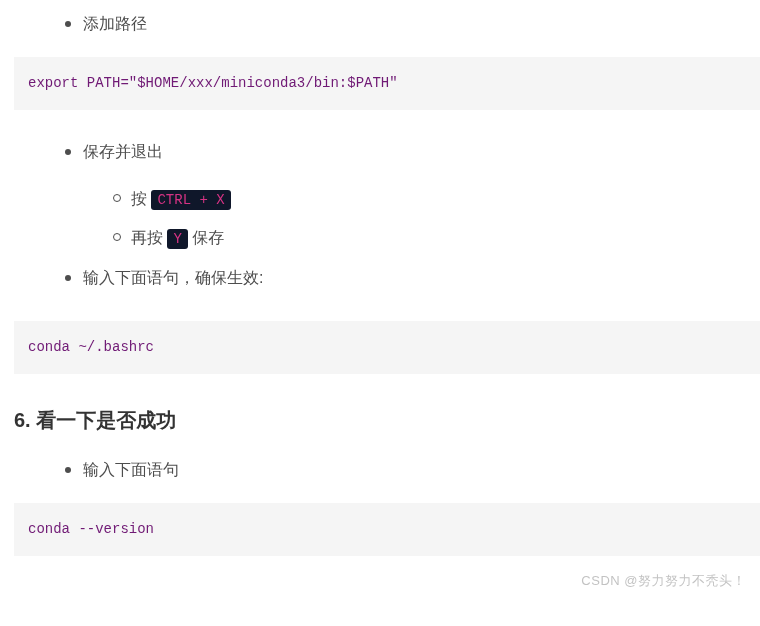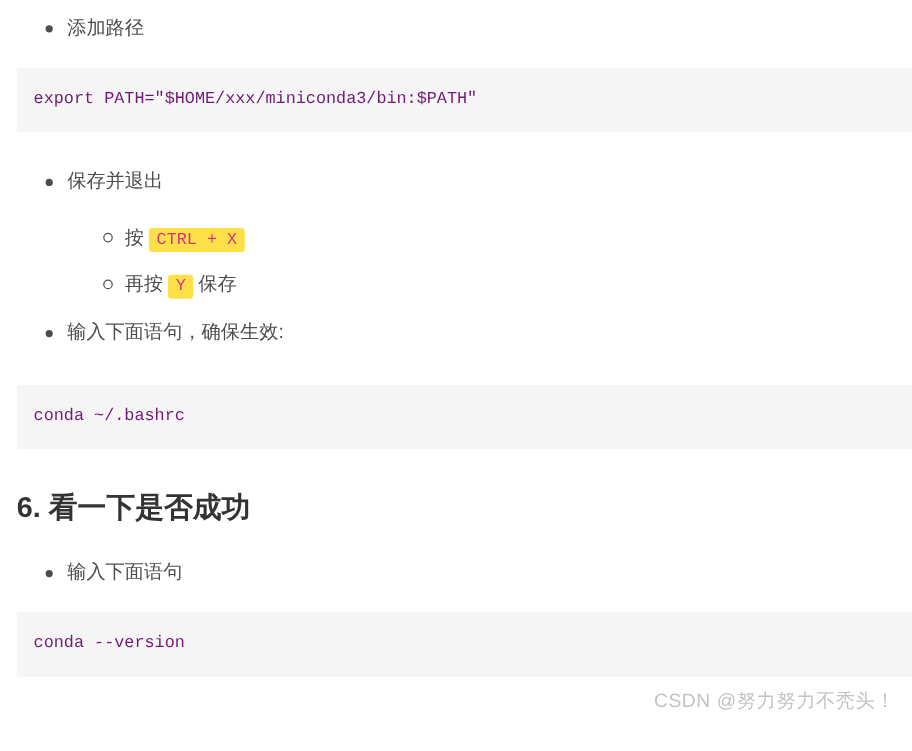--- a/index.html
+++ b/index.html
@@ -15,20 +15,21 @@
       background: #fff;
       width: 760px;
       padding: 10px 0 20px 0;
       position: relative;
     }
     ul {
       list-style: none;
     }
     .bullet-list {
       padding-left: 56px;
+      margin-left: 27px;
     }
     .bullet-list > li {
       position: relative;
       margin-bottom: 12px;
     }
     .bullet-list > li::before {
       content: "";
       position: absolute;
       left: -18px;
       top: 11px;
@@ -59,44 +60,44 @@
     .codeblock {
       background: #f5f5f5;
       font-family: "SFMono-Regular", Consolas, "Courier New", monospace;
       font-size: 14px;
       color: #701a75;
       padding: 14px 14px;
       margin: 18px 0 28px 14px;
       white-space: pre;
     }
     .inline-code {
-      background: #fde047;
+      background: #0f172a;
       color: #d63384;
       font-family: "SFMono-Regular", Consolas, "Courier New", monospace;
       font-size: 14px;
       padding: 2px 6px;
       border-radius: 3px;
     }
     h2.section-title {
-      font-size: 24px;
+      font-size: 20px;
       font-weight: 700;
       color: #333;
       margin: 28px 0 18px 14px;
     }
     .bullet-section {
       margin-bottom: 10px;
     }
     .section-gap {
       margin-bottom: 28px;
     }
     .watermark {
       position: absolute;
       right: 14px;
       bottom: 12px;
-      font-size: 16px;
+      font-size: 13px;
       color: rgba(120,120,120,0.45);
       font-weight: 400;
       letter-spacing: 0.5px;
     }
   </style>
 </head>
 <body>
 
 <div>
 

